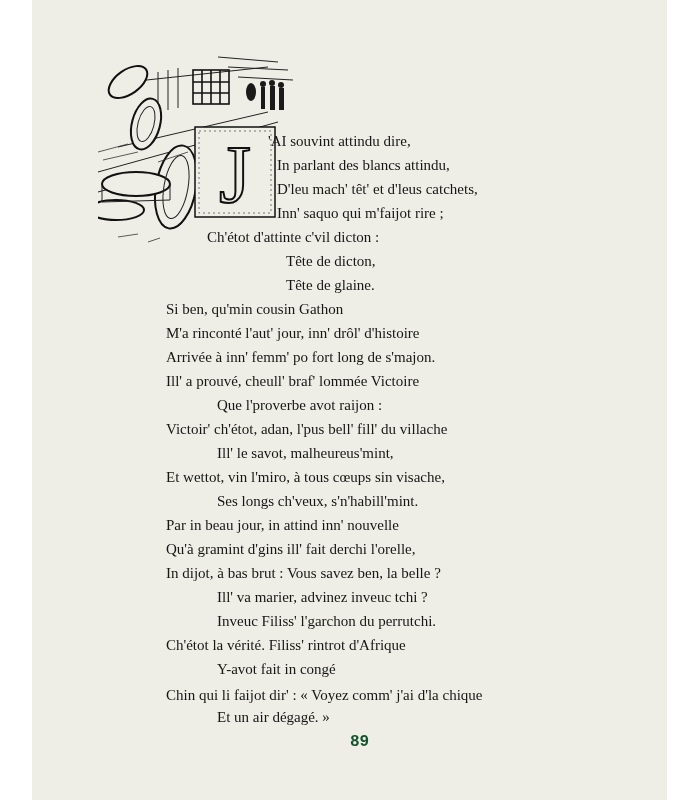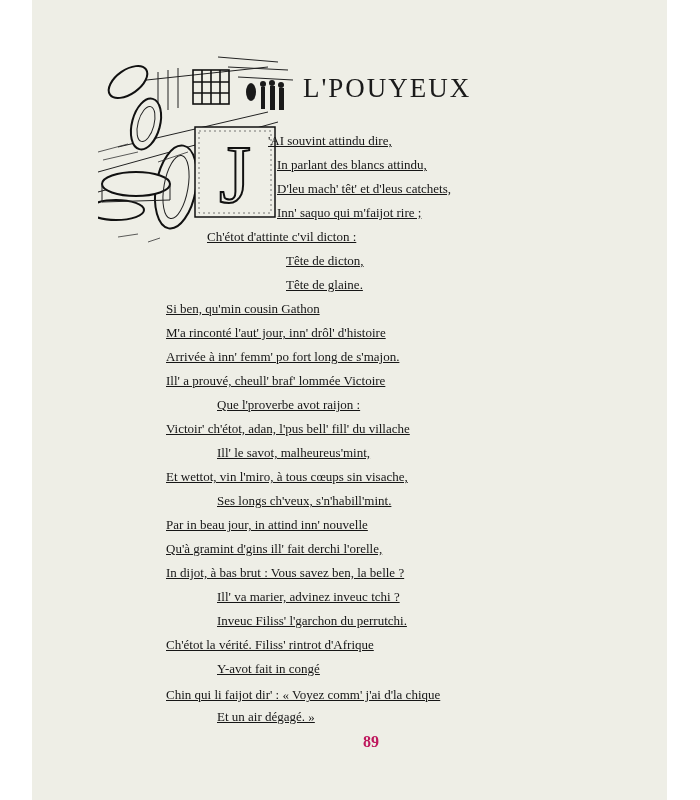--- a/index.html
+++ b/index.html
@@ -17,26 +17,26 @@
   .title {
     position: absolute; left: 271px; top: 73px;
     font-family: "Liberation Serif", "DejaVu Serif", serif;
     font-size: 27px; letter-spacing: 2px; color: #1a1a1a; font-weight: normal;
     margin: 0;
   }
   .poem { position: absolute; left: 0; top: 0; }
   .line {
     position: absolute; white-space: nowrap;
     font-family: "Liberation Serif", "DejaVu Serif", serif;
-    font-size: 13px; color: #161616; line-height: 24px; text-decoration: underline;
+    font-size: 15px; color: #161616; line-height: 24px;
   }
   .page-number {
     position: absolute; left: 318px; top: 733px;
-    font-family: Liberation Serif, serif;
-    font-size: 16px; font-weight: bold; color: #be185d; margin-left: 13px;
+    font-family: Liberation Mono, monospace;
+    font-size: 16px; font-weight: bold; color: #14532d;
   }
 </style>
 </head>
 <body>
 
 <div class="page">
 
   <svg class="illustration" viewBox="0 0 196 200" xmlns="http://www.w3.org/2000/svg">
 
     <g stroke="#222" stroke-width="1" fill="none">
@@ -91,21 +91,20 @@
       <line x1="60" y1="110" x2="90" y2="100"></line>
       <line x1="20" y1="185" x2="40" y2="182"></line>
       <line x1="50" y1="190" x2="62" y2="186"></line>
     </g>
 
     <rect x="97" y="75" width="80" height="90" fill="#eeeee6" stroke="#111" stroke-width="1.5"></rect>
     <rect x="101" y="79" width="72" height="82" fill="none" stroke="#555" stroke-width="0.8" stroke-dasharray="2,3"></rect>
     <text x="137" y="150" text-anchor="middle" font-family="Liberation Serif, serif" font-size="82" fill="#eeeee6" stroke="#111" stroke-width="2">J</text>
   </svg>
 
-  <h1 class="title">L'POUYEUX</h1>
 
   <div class="poem">
     <div class="line" style="left:236px; top:129px;"><span>'AI souvint attindu dire,</span></div>
     <div class="line" style="left:245px; top:153px;">In parlant des blancs attindu,</div>
     <div class="line" style="left:245px; top:177px;">D'leu mach' têt' et d'leus catchets,</div>
     <div class="line" style="left:245px; top:201px;">Inn' saquo qui m'faijot rire ;</div>
     <div class="line" style="left:175px; top:225px;">Ch'étot d'attinte c'vil dicton :</div>
     <div class="line" style="left:254px; top:249px;">Tête de dicton,</div>
     <div class="line" style="left:254px; top:273px;">Tête de glaine.</div>
     <div class="line" style="left:134px; top:297px;text-align:center;">Si ben, qu'min cousin Gathon</div>

